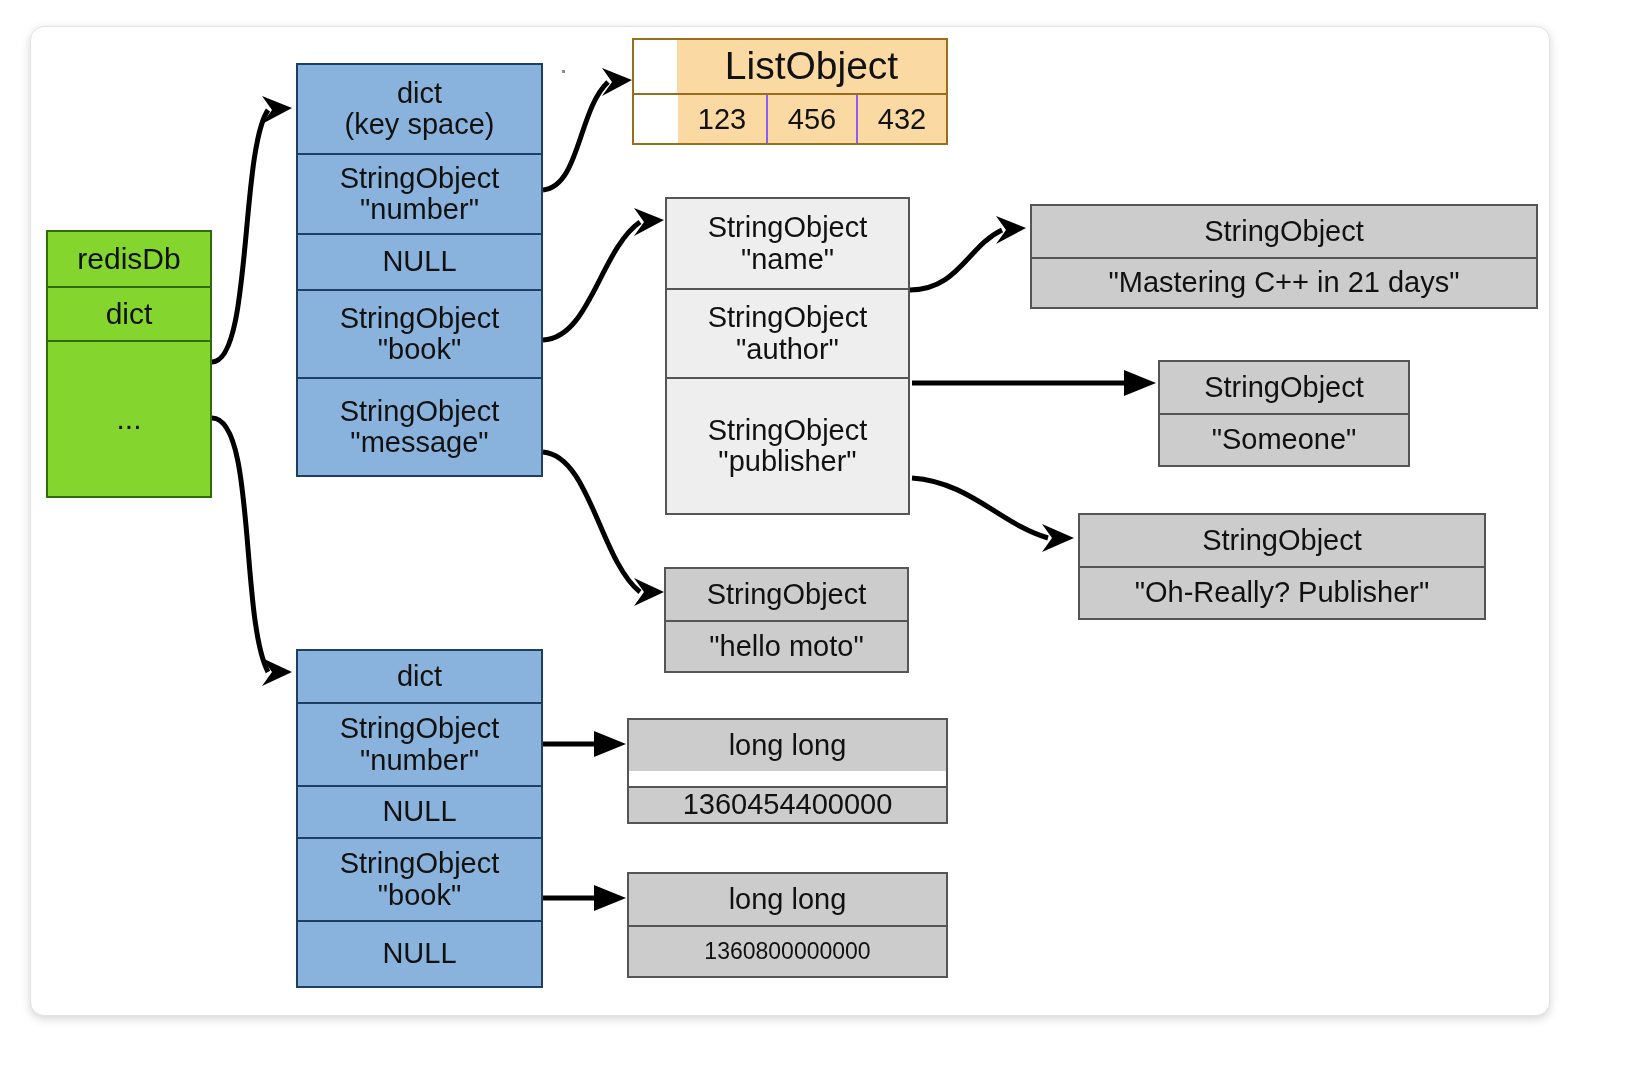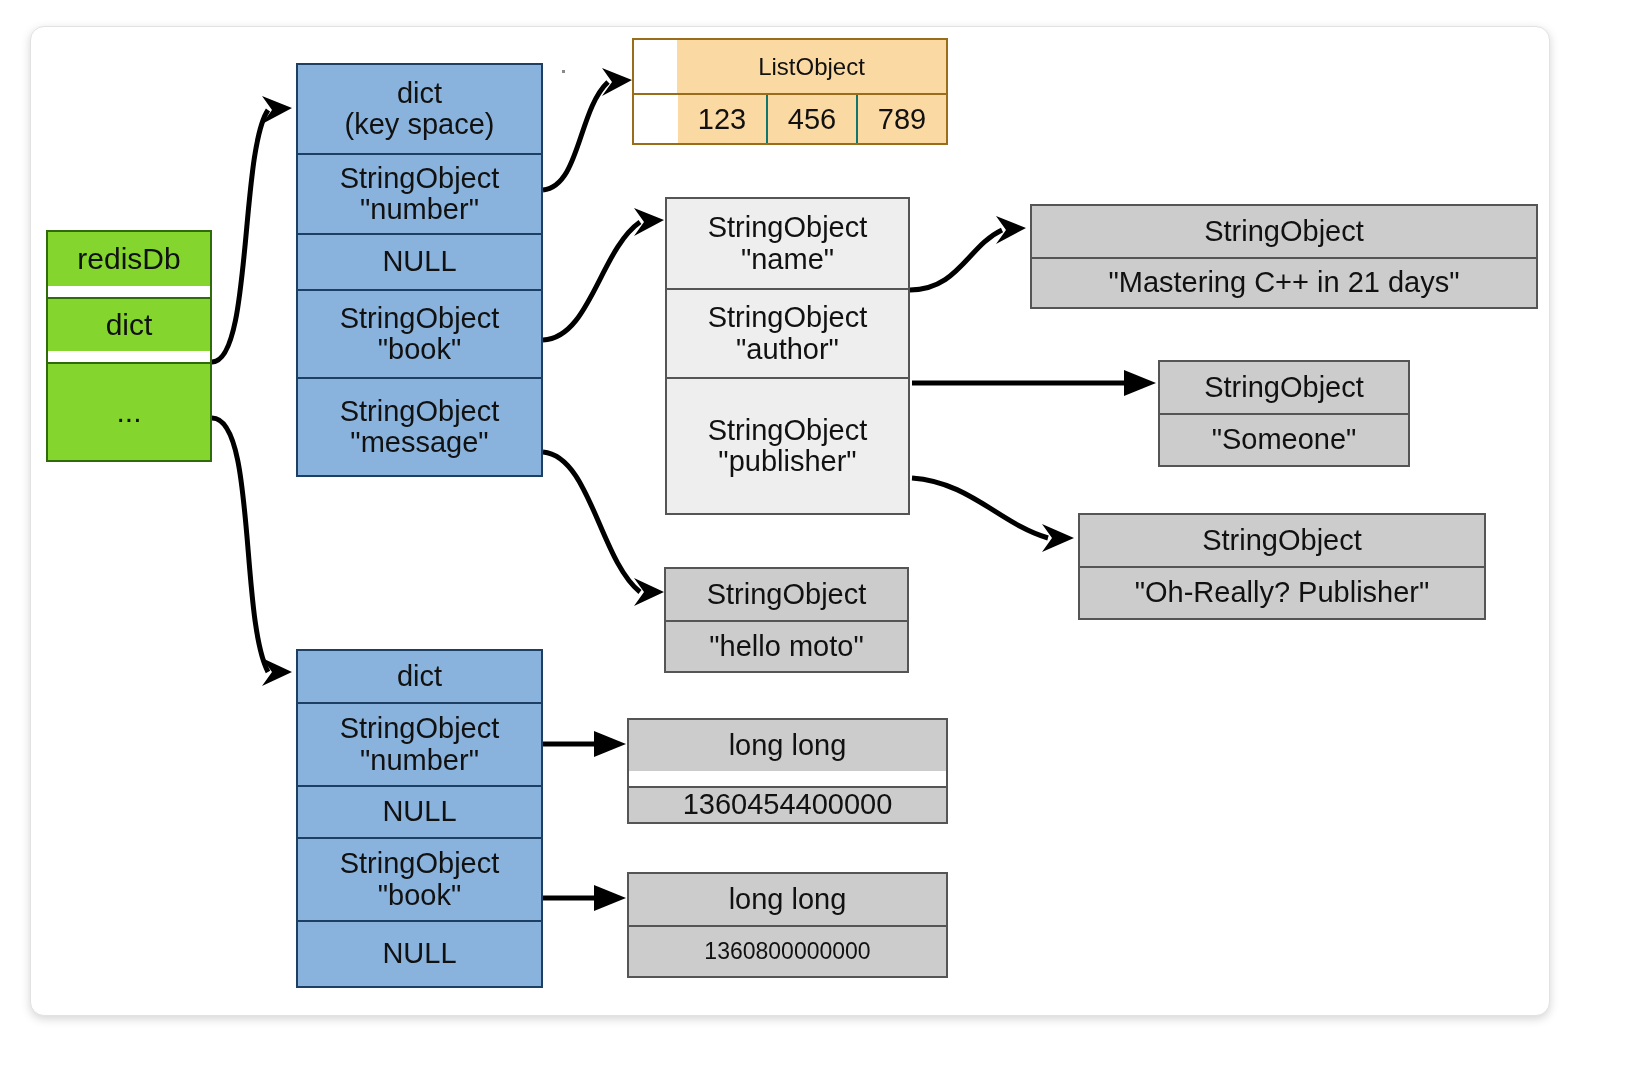--- a/index.html
+++ b/index.html
@@ -68,21 +68,21 @@
     flex-direction:row;
     box-sizing:border-box;
     border-top:2px solid #9a6d1b;
   }
   .hcells > div{
     flex:1 1 0;
     display:flex;
     align-items:center;
     justify-content:center;
     background:#fbd9a3;
-    border-left:2px solid #0f766e;
+    border-left:2px solid #8b5cf6;
     box-sizing:border-box;
     color:#111;
   }
   .hcells > div:first-child{border-left:none;}
 
   
   #wires{
     position:absolute;
     left:0; top:0;
     width:1638px; height:1076px;
@@ -133,44 +133,44 @@
 
     <path class="wire" d="M 543 744 L 598 744"></path>
     <polygon class="ahead" points="594,731 626,744 594,757"></polygon>
 
     <path class="wire" d="M 543 898 L 598 898"></path>
     <polygon class="ahead" points="594,885 626,898 594,911"></polygon>
   </svg>
 
   <div class="dotmark" style="left:562px;top:70px;"></div>
 
-  <div class="box green" style="left:46px;top:230px;width:166px;height:232px;gap:11px;">
+  <div class="box green" style="left:46px;top:230px;width:166px;height:268px;">
     <div class="row" style="height:54px;font-size:30px;">redisDb</div>
     <div class="row" style="height:54px;font-size:30px;">dict</div>
     <div class="row" style="flex:1;font-size:30px;">...</div>
   </div>
 
   <div class="box blue" style="left:296px;top:63px;width:247px;height:414px;">
     <div class="row" style="height:88px;font-size:29px;">dict
 (key space)</div>
     <div class="row" style="height:80px;font-size:29px;">StringObject
 "number"</div>
     <div class="row" style="height:56px;font-size:29px;">NULL</div>
     <div class="row" style="height:88px;font-size:29px;">StringObject
 "book"</div>
     <div class="row" style="flex:1;font-size:29px;">StringObject
 "message"</div>
   </div>
 
   <div class="box orange" style="left:632px;top:38px;width:316px;height:107px;">
-    <div class="row" style="height:53px;font-size:24px;margin-left:43px;">ListObject</div>
+    <div class="row" style="height:53px;font-size:39px;margin-left:43px;">ListObject</div>
     <div class="hcells" style="flex:1;padding-left:44px;">
       <div style="font-size:29px;">123</div>
       <div style="font-size:29px;">456</div>
-      <div style="font-size:29px;">789</div>
+      <div style="font-size:29px;">432</div>
     </div>
   </div>
 
   <div class="box greyhead" style="left:665px;top:197px;width:245px;height:318px;">
     <div class="row" style="height:89px;font-size:29px;">StringObject
 "name"</div>
     <div class="row" style="height:89px;font-size:29px;">StringObject
 "author"</div>
     <div class="row" style="flex:1;font-size:29px;">StringObject
 "publisher"</div>

